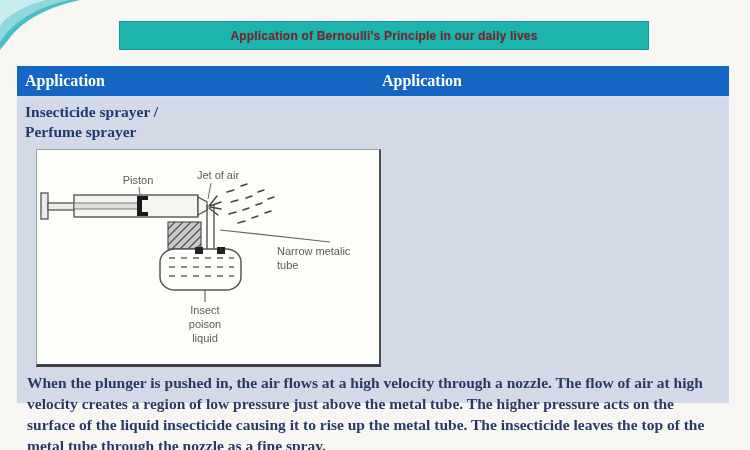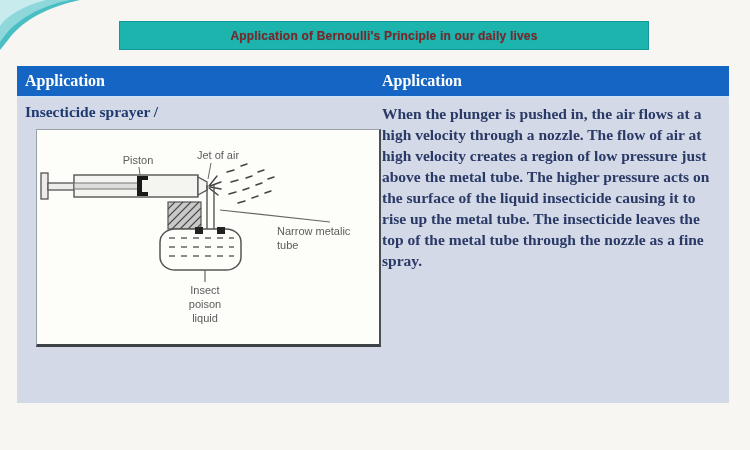--- a/index.html
+++ b/index.html
@@ -35,20 +35,21 @@
   .thead{
     display:flex;height:30px;background:#1565c4;
     color:#ffffff;font-weight:bold;font-size:16px;line-height:30px;
   }
   .th-obs{width:355px;padding-left:8px;box-sizing:border-box;}
   .th-exp{flex:1;padding-left:10px;box-sizing:border-box;}
   .tbody{
     display:flex;height:307px;background:#d4d9e7;
     border-top:2px solid #cfe0f4;
     box-sizing:border-box;
+    flex-direction:column;
   }
   .col-obs{width:355px;padding:4px 0 0 8px;box-sizing:border-box;}
   .obs-text{
     font-size:15.5px;font-weight:bold;color:#1e3a6e;line-height:20px;
   }
   .col-exp{
     flex:1;padding:5px 14px 0 10px;box-sizing:border-box;
     font-size:15.5px;font-weight:600;color:#2a3a66;line-height:21px;
   }
 
@@ -87,20 +88,21 @@
 
   <div class="app-table">
     <div class="thead">
       <div class="th-obs">Application</div>
       <div class="th-exp">Application</div>
     </div>
     <div class="tbody">
 
       <div class="col-obs">
         <div class="obs-text">Insecticide sprayer /</div>
+        <div class="obs-text">Perfume sprayer</div>
 
         <div class="diagram-box">
           <svg width="342" height="214" viewBox="0 0 342 214">
 
             <g stroke="#555" fill="#ececea" stroke-width="1.3">
               <rect x="4" y="43" width="7" height="26"></rect>
               <rect x="11" y="53" width="26" height="7"></rect>
             </g>
 
             <g>

